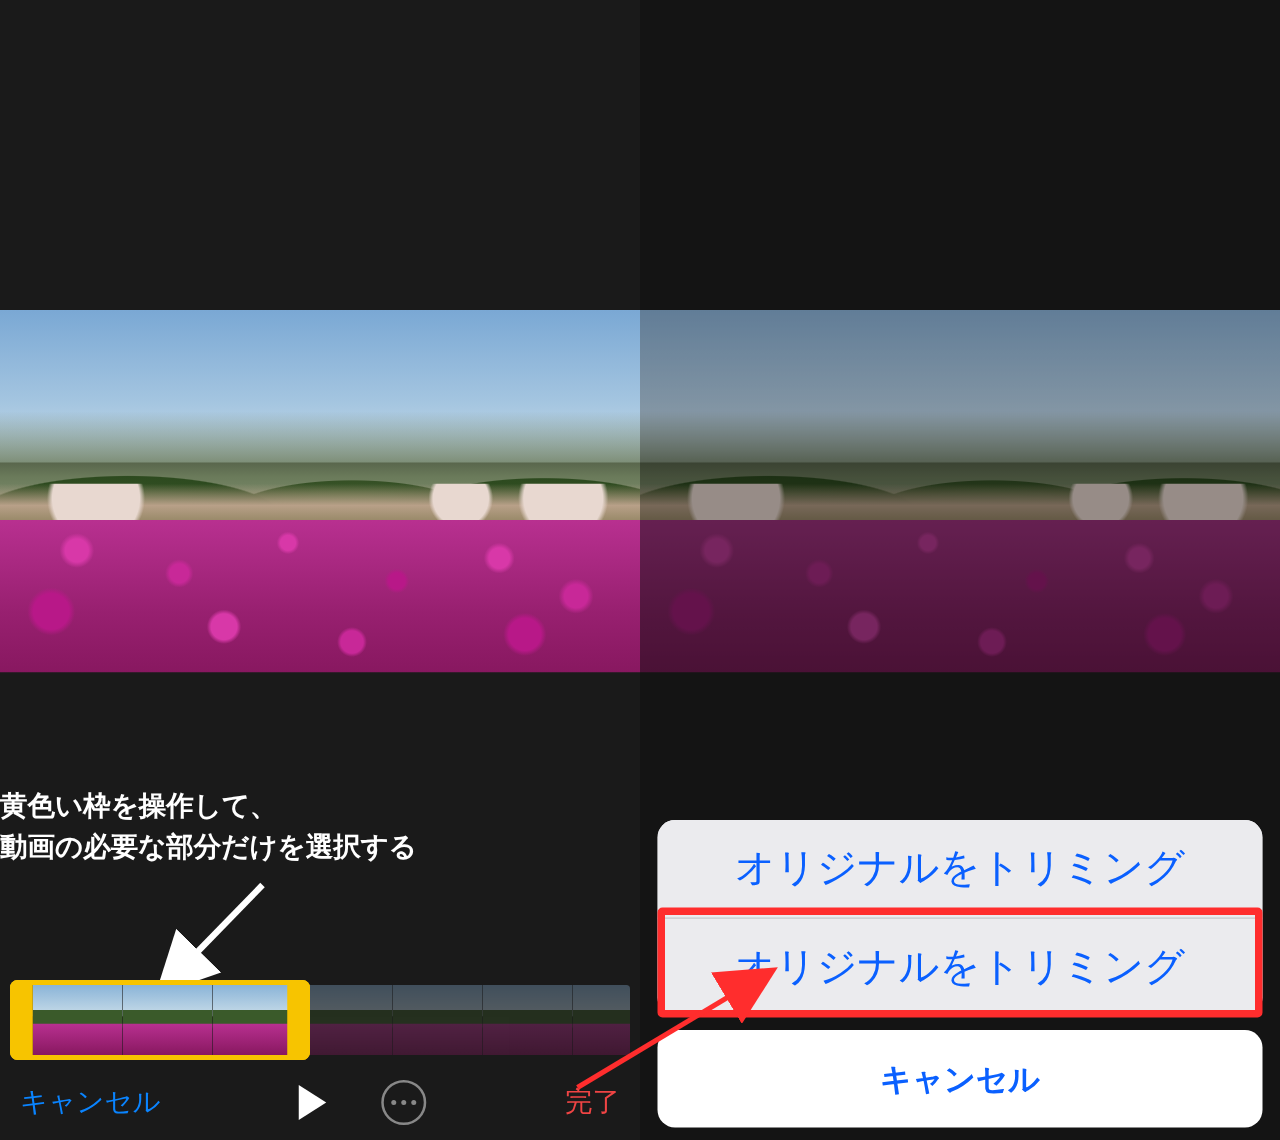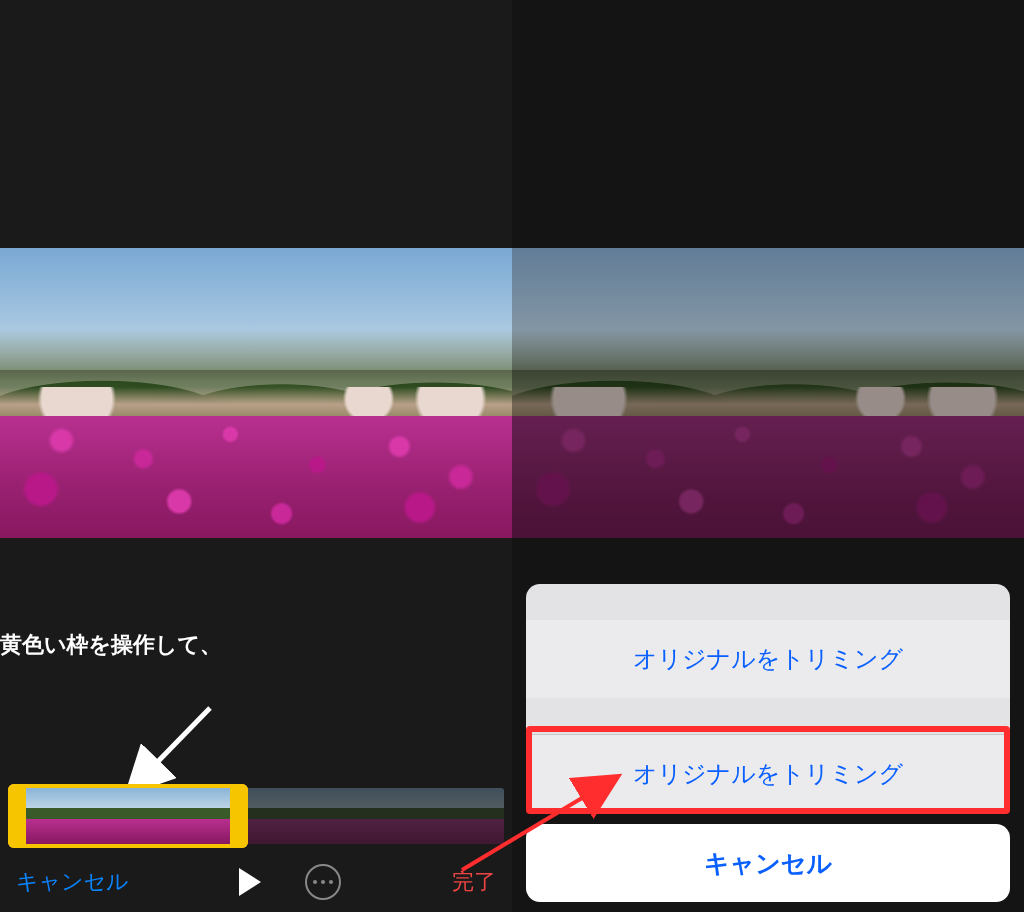--- a/index.html
+++ b/index.html
@@ -219,25 +219,24 @@
     background: #e3e3e6;
     border-radius: 14px;
     overflow: hidden;
     margin-bottom: 12px;
   }
   .sheet-item {
     height: 78px;
     display: flex;
     align-items: center;
     justify-content: center;
-    font-size: 24px;
+    font-size: 32px;
     color: #0a60ff;
     cursor: pointer;
     background: #ebebee;
-    margin-top: 36px;
   }
   .sheet-item + .sheet-item {
     border-top: 1px solid #c8c8cc;
   }
   .sheet-cancel {
     background: #fff;
     border-radius: 14px;
     height: 78px;
     display: flex;
     align-items: center;
@@ -268,20 +267,21 @@
       <div class="scene">
         <div class="sky"></div>
         <div class="hills"></div>
         <div class="blossoms"></div>
         <div class="flowers"></div>
       </div>
     </div>
 
     <div class="annotation">
       <div>黄色い枠を操作して、</div>
+      <div>動画の必要な部分だけを選択する</div>
     </div>
 
     <svg class="arrow-to-timeline" viewBox="0 0 120 90">
       <defs>
         <marker id="ah1" markerWidth="10" markerHeight="10" refX="6" refY="5" orient="auto">
           <path d="M0,0 L10,5 L0,10 Z" fill="#fff"></path>
         </marker>
       </defs>
       <line x1="90" y1="8" x2="18" y2="82" stroke="#fff" stroke-width="5" marker-end="url(#ah1)"></line>
     </svg>

